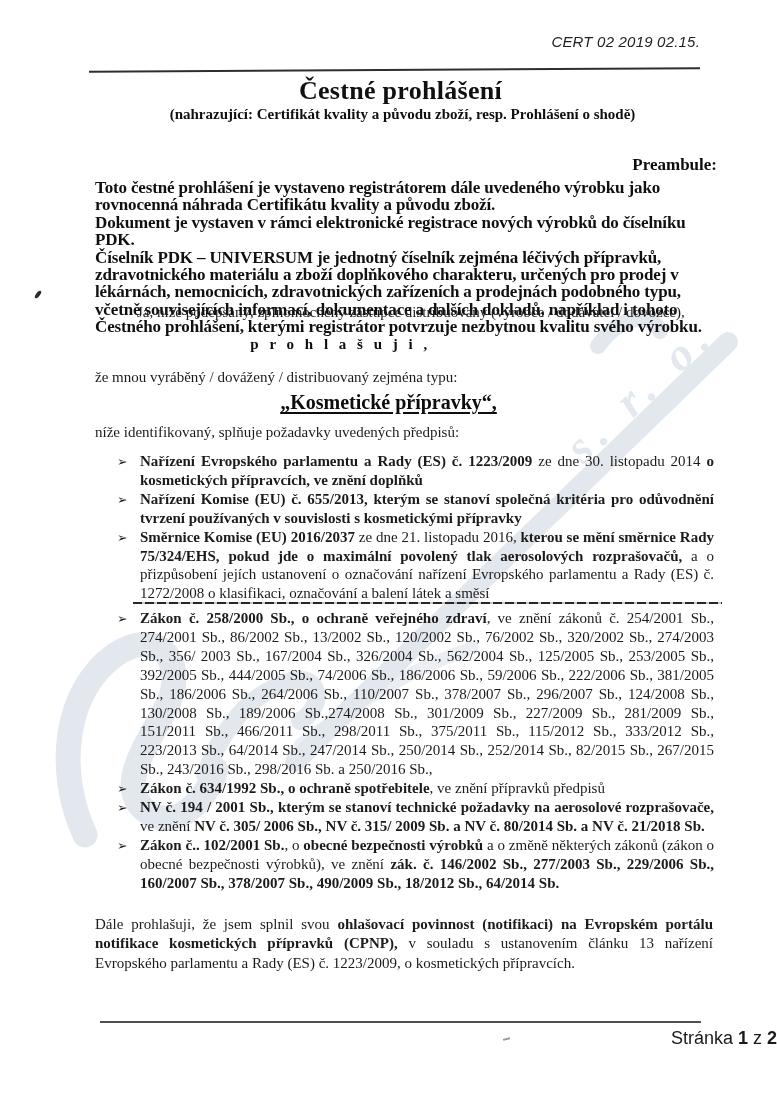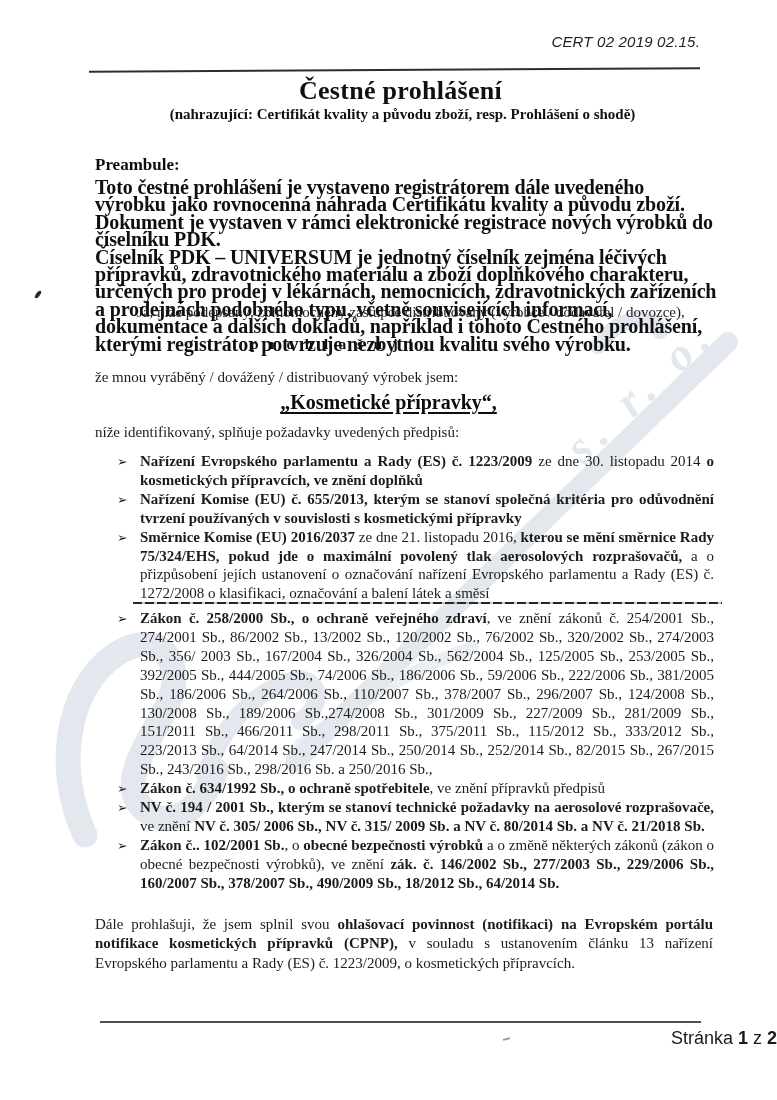--- a/index.html
+++ b/index.html
@@ -25,22 +25,22 @@
     font-size:15px;letter-spacing:.2px;color:#222;}
   #top-rule{top:69px;left:89px;width:611px;border-top:2.5px solid #2e2e2e;
     transform:rotate(-0.35deg);}
   #doc-title{top:76px;left:0;width:777px;text-align:center;
     font-size:26px;font-weight:bold;letter-spacing:.3px;color:#101010;padding-left:12px;}
   #doc-subtitle{top:106px;left:0;width:777px;text-align:center;
     font-size:15px;font-weight:bold;color:#101010;margin-left:14px;}
 
   
   #preamble{top:155px;left:95px;width:622px;}
-  #preamble h2{margin:0 0 4px 0;font-size:17px;font-weight:bold;color:#0d0d0d;}
-  #preamble p{margin:0;font-size:20px;font-weight:bold;line-height:17.4px;
+  #preamble h2{margin:0 0 4px 0;font-size:17px;font-weight:bold;color:#0d0d0d;text-align:right;}
+  #preamble p{margin:0;font-size:17px;font-weight:bold;line-height:17.4px;
     letter-spacing:-0.15px;color:#101010;}
 
   
   #intro-line{top:304px;left:137px;width:580px;font-size:15px;}
   #verb-line{top:336px;left:0;width:680px;text-align:center;
     font-size:15px;font-weight:bold;letter-spacing:2.5px;word-spacing:2px;color:#0d0d0d;}
   #product-intro{top:369px;left:95px;width:600px;font-size:15px;}
   #product-name{top:391px;left:0;width:777px;text-align:center;
     font-size:20px;font-weight:bold;color:#0d0d0d;
     text-decoration:underline;text-decoration-thickness:2px;text-underline-offset:3px;}
@@ -95,21 +95,21 @@
 
   <div id="preamble" class="layer content">
     <h2>Preambule:</h2>
     <p>Toto čestné prohlášení je vystaveno registrátorem dále uvedeného výrobku jako rovnocenná náhrada Certifikátu kvality a původu zboží.</p>
     <p>Dokument je vystaven v rámci elektronické registrace nových výrobků do číselníku PDK.</p>
     <p>Číselník PDK – UNIVERSUM je jednotný číselník zejména léčivých přípravků, zdravotnického materiálu a zboží doplňkového charakteru, určených pro prodej v lékárnách, nemocnicích, zdravotnických zařízeních a prodejnách podobného typu, včetně souvisejících informací, dokumentace a dalších dokladů, například i tohoto Čestného prohlášení, kterými registrátor potvrzuje nezbytnou kvalitu svého výrobku.</p>
   </div>
 
   <div id="intro-line" class="layer content">Já, níže podepsaný, zplnomocněný zástupce distribuovaný (výrobce / dodavatel / dovozce),</div>
   <div id="verb-line" class="layer content">p r o h l a š u j i ,</div>
-  <div id="product-intro" class="layer content">že mnou vyráběný / dovážený / distribuovaný výrobek jsem:</div>
+  <div id="product-intro" class="layer content">že mnou vyráběný / dovážený / distribuovaný zejména typu:</div>
   <div id="compliance-intro" class="layer content">níže identifikovaný, splňuje požadavky uvedených předpisů:</div>
   <div id="product-name" class="layer content">„Kosmetické přípravky“,</div>
 
   <div id="eu-list" class="layer content law-list">
       <div class="law-item">
         <span class="bullet">➢</span>
         <span class="law-text"><span class="bd">Nařízení Evropského parlamentu a Rady (ES) č. 1223/2009</span><span> ze dne 30. listopadu 2014 </span><span class="bd">o kosmetických přípravcích, ve znění doplňků</span></span>
       </div>
       <div class="law-item">
         <span class="bullet">➢</span>

